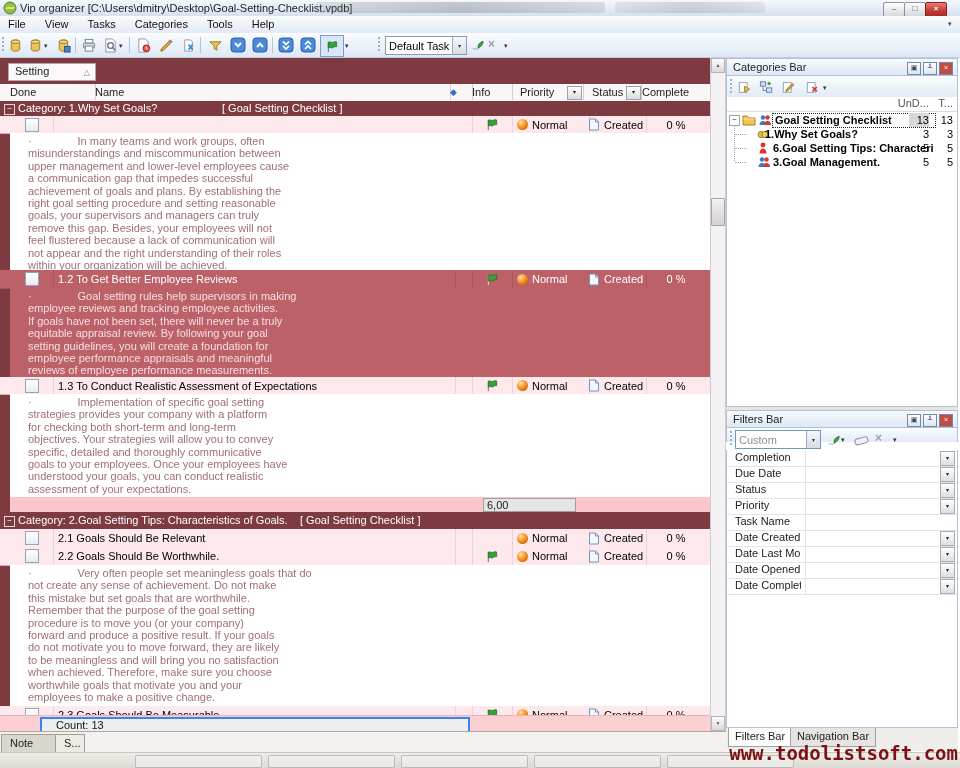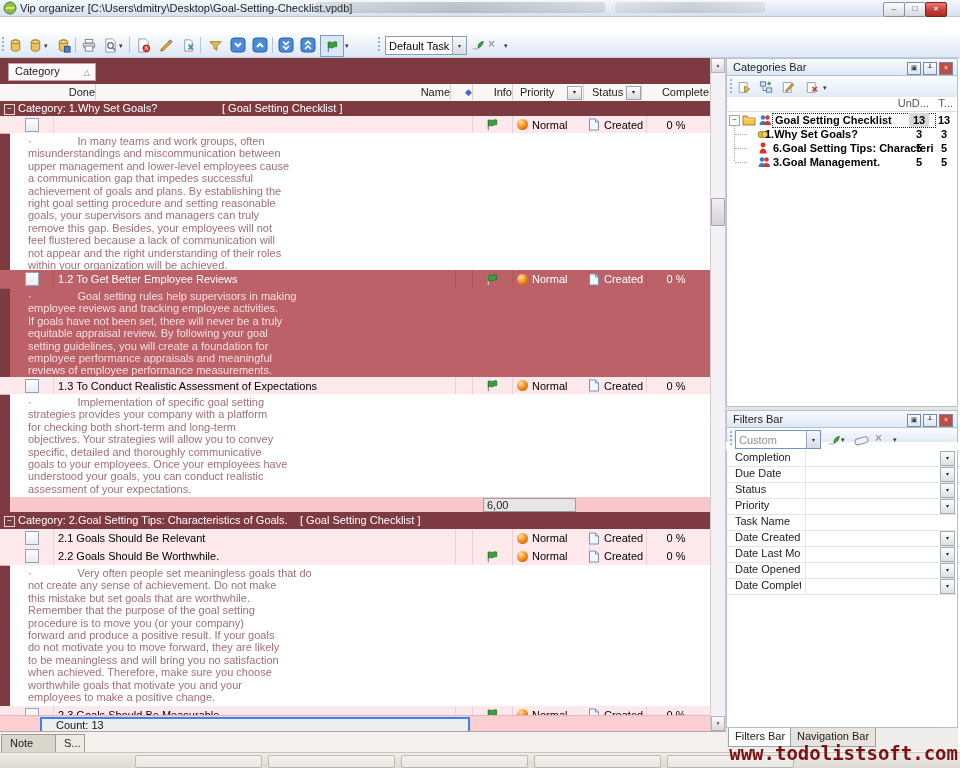--- a/index.html
+++ b/index.html
@@ -33,21 +33,21 @@
   .gray-x{color:#9aa2aa;font-weight:bold;font-size:12px}
 
   
   .grid{left:0;top:58px;width:710px;height:673px;background:#fff;overflow:hidden}
   .indicator-strip{left:0;top:0;width:10px;height:673px;background:#7d3a40}
   .band{left:0;top:0;width:710px;height:26px;background:#7d3a40}
   .cat-tab{left:8px;top:5px;width:80px;height:16px;background:#fbf9f9;border:1px solid #baa6a9;color:#222;line-height:15px;padding-left:6px}
   .sort-tri{position:absolute;right:5px;top:1px;font-size:8px;color:#8a8a8a}
 
   .gheader{left:0;top:26px;width:710px;height:17px;background:#fbf6f6;border-bottom:1px solid #c6a3a8;color:#222}
-  .hcell{position:absolute;top:0;height:16px;line-height:16px;border-right:1px solid #e0cacd;text-align:right;white-space:nowrap}
+  .hcell{position:absolute;top:0;height:16px;line-height:16px;border-right:1px solid #e0cacd;text-align:left;white-space:nowrap}
   .hdd{position:absolute;top:2px;width:13px;height:12px;border:1px solid #9aa2aa;background:linear-gradient(#fdfdfd,#dadde0);
        font-size:6px;line-height:11px;text-align:center;color:#222}
   .diamond{color:#3d6fc4;font-size:9px}
 
   .catrow{background:#7d3a40;color:#fff;line-height:15px;left:0;width:710px}
   .expander{position:absolute;left:4px;top:3px;width:9px;height:9px;border:1px solid #e6d4d6;line-height:7px;font-size:8px;text-align:center;color:#fff}
   .cat-title{position:absolute;left:18px;top:0}
   .cat-ref{position:absolute;left:0;top:0}
 
   .trow{left:0;width:710px;background:#fde9ec;border-bottom:1px solid #ddb2b7}
@@ -82,21 +82,21 @@
   .phead{left:726px;width:232px;height:18px;background:linear-gradient(#f7fafd,#dfe8f5);border:1px solid #b2c0d4;color:#222;line-height:17px;padding-left:6px;box-sizing:border-box}
   .ph-btn{position:absolute;top:3px;width:12px;height:11px;border:1px solid #7089ad;background:linear-gradient(#fdfdfe,#dee5ef);
           font-size:7px;line-height:9px;text-align:center;color:#33425c}
   .ph-btn.red{background:#bf4d44;color:#fff}
   .ptool{left:726px;width:232px;height:21px;background:linear-gradient(#fafcfe,#e2eaf5);border-left:1px solid #b2c0d4;border-right:1px solid #b2c0d4;box-sizing:border-box}
   .pbody{left:726px;width:232px;background:#fff;border:1px solid #b2c0d4;border-top:none;box-sizing:border-box}
 
   .treehdr{position:absolute;left:0;top:0;width:100%;height:14px;border-bottom:1px solid #dcdcdc;color:#555}
   .tree-row{position:absolute;left:0;width:100%;height:14px;line-height:14px}
   .tree-label{font-weight:bold;white-space:nowrap}
-  .tnum{position:absolute;top:0;text-align:center;font-weight:bold}
+  .tnum{position:absolute;top:0;text-align:right;font-weight:normal}
   .texp{position:absolute;left:2px;top:2px;width:9px;height:9px;border:1px solid #9aa;background:#fff;line-height:7px;font-size:8px;text-align:center;color:#333}
   .guide{position:absolute;border-left:1px dotted #aaa}
   .focusrect{position:absolute;border:1px dotted #222}
 
   .f-row{position:absolute;left:0;width:100%;height:16px;border-bottom:1px solid #e4e4e4;line-height:15px}
   .f-label{position:absolute;left:8px;top:0;width:66px;overflow:hidden;white-space:nowrap;color:#222}
   .f-sep{position:absolute;left:78px;top:0;bottom:0;border-left:1px solid #e4e4e4}
   .f-dd{position:absolute;right:2px;top:1px;width:13px;height:13px;border:1px solid #a6acb4;background:linear-gradient(#fdfdfd,#dde0e3);
         font-size:6px;line-height:12px;text-align:center;color:#222}
 
@@ -128,20 +128,29 @@
         </svg>
     </span>
     <span class="abs title-text">Vip organizer [C:\Users\dmitry\Desktop\Goal-Setting-Checklist.vpdb]</span>
     <span class="abs blur-smudge" style="left:315px;width:290px"></span>
     <span class="abs blur-smudge" style="left:615px;width:150px;opacity:.7"></span>
     <span class="abs win-btn" style="left:883px">–</span>
     <span class="abs win-btn" style="left:904px">□</span>
     <span class="abs win-btn close" style="left:925px">×</span>
   </div>
 
+  <div class="abs menubar">
+    <span class="menu-item">File</span>
+    <span class="menu-item">View</span>
+    <span class="menu-item">Tasks</span>
+    <span class="menu-item">Categories</span>
+    <span class="menu-item">Tools</span>
+    <span class="menu-item">Help</span>
+    <span class="abs menu-overflow">▾</span>
+  </div>
 
   <div class="abs toolbar">
     <span class="abs grip" style="left:2px"></span>
     <span class="abs tbtn" style="left:6px">
       <svg width="15" height="15" viewBox="0 0 16 16">
           <path d="M3.5 4c0-1.2 2-2 4.5-2s4.5.8 4.5 2v8c0 1.2-2 2-4.5 2s-4.5-.8-4.5-2z" fill="#e9c45d" stroke="#9a7b20"></path>
           <ellipse cx="8" cy="4" rx="4.5" ry="1.8" fill="#f5da84" stroke="#9a7b20"></ellipse>
         </svg>
     </span>
     <span class="abs tbtn" style="left:26px">
@@ -245,21 +254,21 @@
     </span>
     <span class="abs gray-x" style="left:488px;top:4px">×</span>
     <span class="abs dd" style="left:504px">▾</span>
   </div>
 
   <div class="abs grid">
     <div class="abs indicator-strip"></div>
 
     <div class="abs band">
       <div class="abs cat-tab">
-        <span>Category</span>
+        <span>Setting</span>
         <span class="sort-tri">△</span>
       </div>
     </div>
 
     <div class="abs gheader">
       <span class="hcell" style="left:10px;width:85px">Done</span>
       <span class="hcell" style="left:95px;width:355px">Name</span>
       <span class="hcell diamond" style="left:450px;width:22px">◆</span>
       <span class="hcell" style="left:472px;width:40px">Info</span>
       <span class="hcell" style="left:512px;width:72px;text-align:left;padding-left:8px;box-sizing:border-box">Priority</span>

